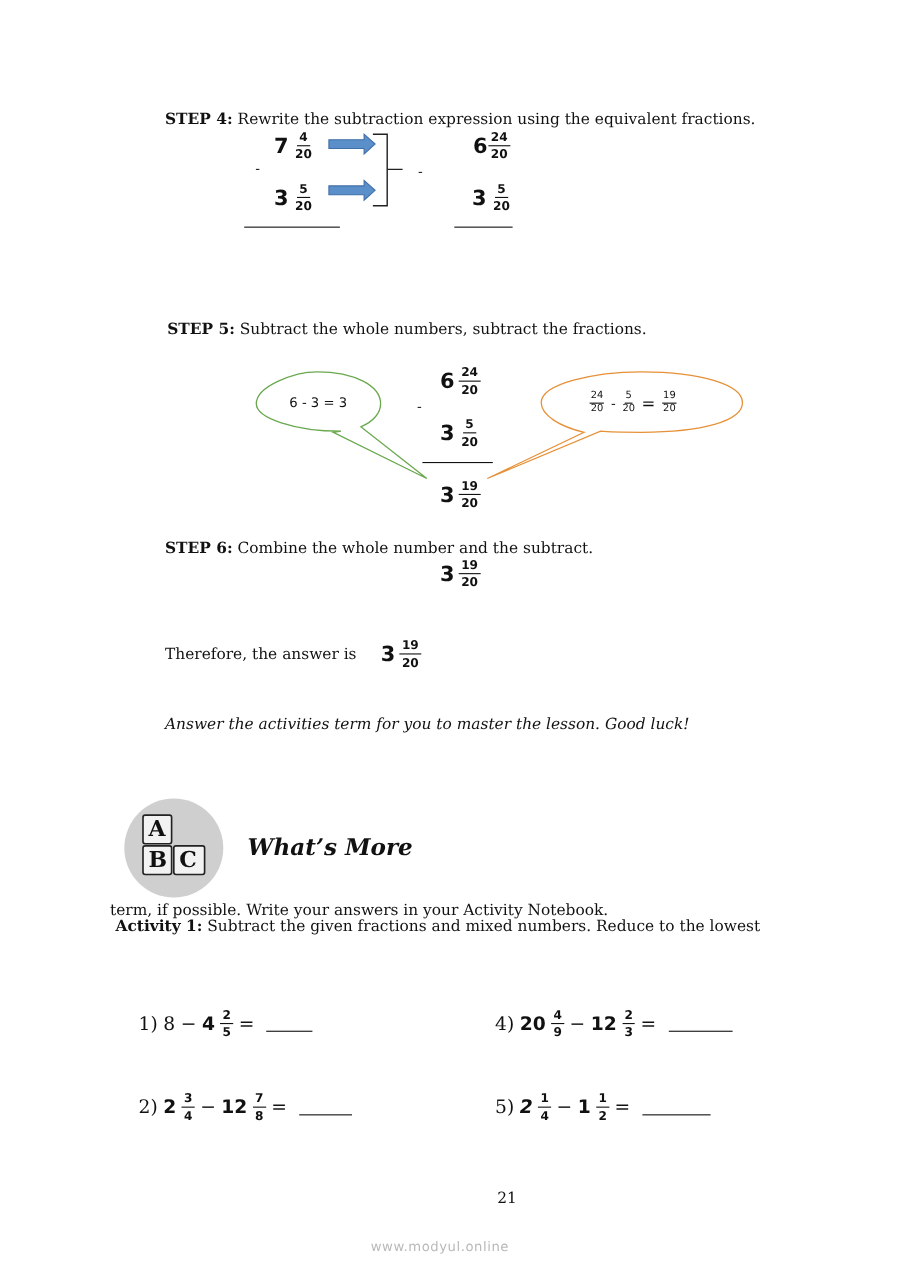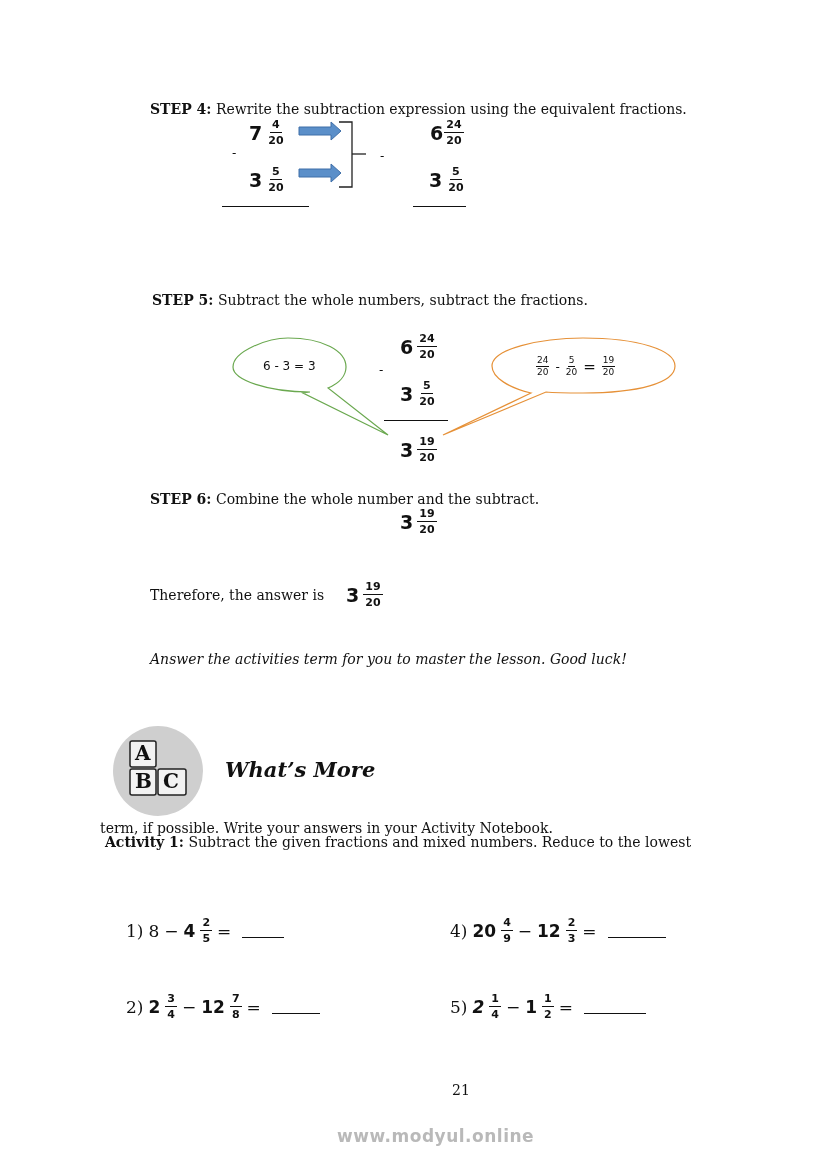--- a/index.html
+++ b/index.html
@@ -19,21 +19,21 @@
   .minus-sign { font-family: "DejaVu Sans", sans-serif; font-size: 12px; }
   .bubble-text { font-family: "DejaVu Sans", sans-serif; font-size: 12px; color: #111; }
   .small-frac { display: inline-flex; flex-direction: column; align-items: center; vertical-align: middle;
                 font-family: "DejaVu Sans", sans-serif; font-size: 9px; line-height: 11px; }
   .small-frac .num { padding: 0 1px; border-bottom: 1px solid #111; }
   .heading { font-family: "DejaVu Serif", serif; font-weight: bold; font-style: italic; font-size: 21px; color: #111; }
   .problem { font-family: "DejaVu Serif", serif; font-size: 17px; color: #111; display: flex; align-items: center; gap: 5px; white-space: nowrap; }
   .problem .b { font-weight: bold; font-family: "DejaVu Sans", sans-serif; font-size: 17px; }
   .blank { display: inline-block; border-bottom: 1px solid #111; height: 14px; margin-left: 6px; }
   .footer-num { font-family: "DejaVu Serif", serif; font-size: 14px; color: #111; }
-  .watermark { font-family: "DejaVu Sans", sans-serif; font-size: 17px; color: #b9b9b9; letter-spacing: 0.5px; font-weight: bold; }
+  .watermark { font-family: "DejaVu Sans", sans-serif; font-size: 12px; color: #b9b9b9; letter-spacing: 0.5px; }
 </style>
 </head>
 <body>
 
 <div class="abs txt" style="left:150px; top:101px;">
   <span class="bold">STEP 4:</span><span> Rewrite the subtraction expression using the equivalent fractions.</span>
 </div>
 
 <div class="abs" style="left:232px; top:142px;"><span class="minus-sign">-</span></div>
 <div class="abs mixed" style="left:249px; top:118px;">

